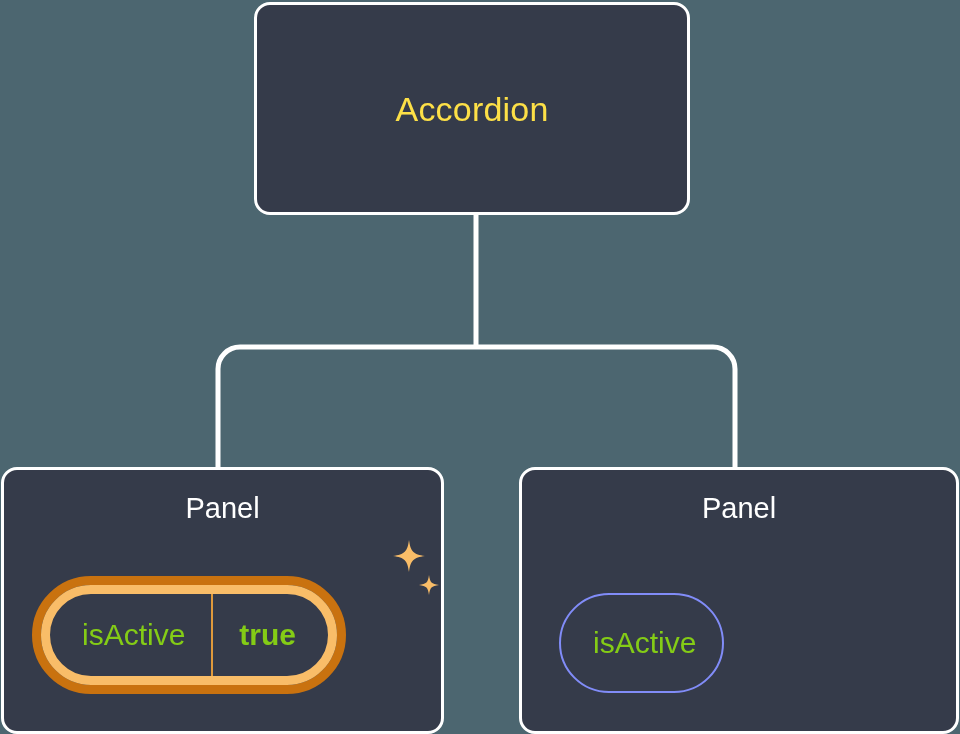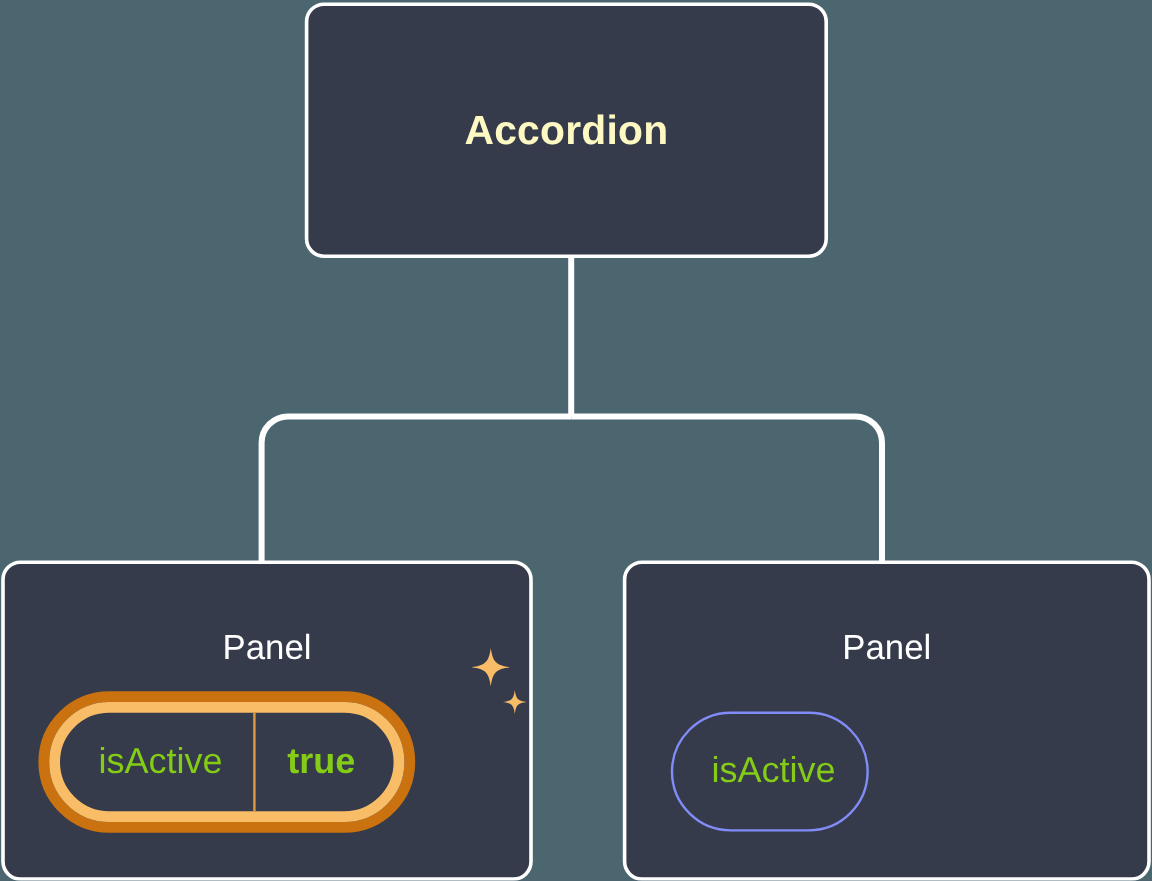--- a/index.html
+++ b/index.html
@@ -43,30 +43,30 @@
     align-items: center;
   }
   .node-root {
     left: 254px;
     top: 2px;
     width: 436px;
     height: 213px;
     justify-content: center;
   }
   .node-title-root {
-    color: #fef9c3;
+    color: #fde047;
     font-size: 34px;
-    font-weight: 700;
+    font-weight: 400;
     letter-spacing: 0.2px;
     line-height: 1;
   }
   .node-panel {
     top: 467px;
     height: 267px;
-    padding-top: 56px;
+    padding-top: 24px;
   }
   .node-panel-left {
     left: 1px;
     width: 443px;
   }
   .node-panel-right {
     left: 519px;
     width: 440px;
   }
   .node-title-panel {

